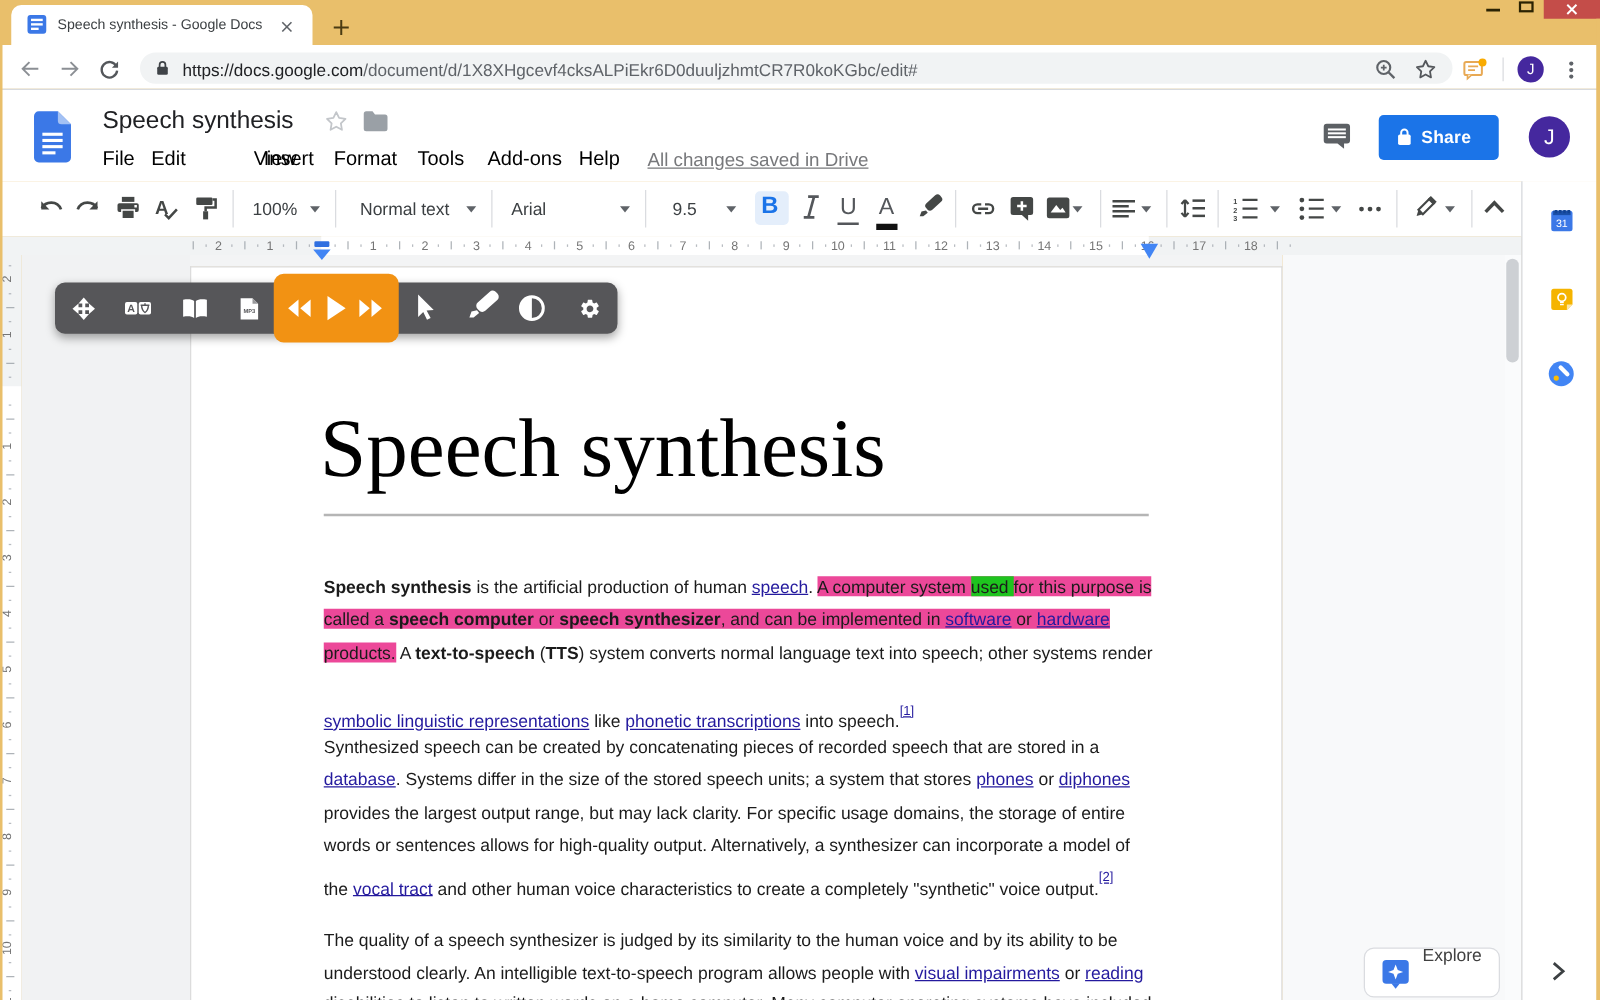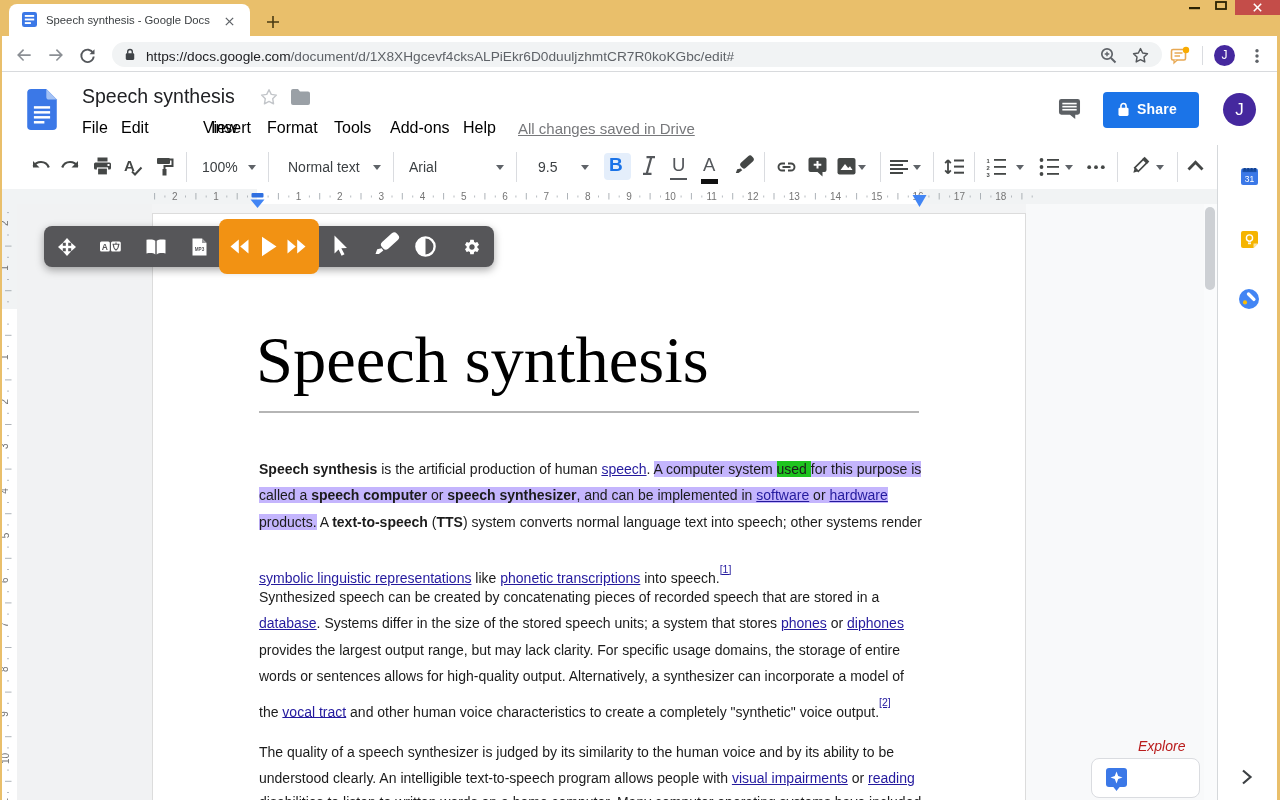--- a/index.html
+++ b/index.html
@@ -44,29 +44,29 @@
   #page { left:152px; top:213px; width:874px; height:587px; background:#fff; border:1px solid #dcdcdc; border-bottom:none; }
   #sidebar { left:1217px; top:145px; width:63px; height:655px; background:#fff; border-left:1px solid #d5d8db; }
   #edgeL { left:0; top:36px; width:2px; height:764px; background:#e9bf6b; }
   #edgeR { left:1277px; top:15px; width:3px; height:785px; background:#e9bf6b; }
   #scrollthumb { left:1205px; top:207px; width:10px; height:83px; background:#cdd0d4; border-radius:5px; }
 
   #doctitle { left:256px; top:322px; font-family:"Liberation Serif", serif; font-size:66.5px; color:#000; }
   #dochr { left:259px; top:411px; width:660px; height:2px; background:#b5b5b5; }
   .bline { position:absolute; font-size:14px; color:#1b1b1b; white-space:nowrap; }
   a.lk { color:#241a9e; text-decoration:underline; }
-  .hl { background:#c4b5fd; }
+  .hl { background:#ec4899; }
   .hg { background:#1ec41e; }
   sup.rf { font-size:10.5px; position:relative; top:-4.5px; }
 
   #ftbar { left:44px; top:226px; width:450px; height:41px; background:#565659; border-radius:8px; box-shadow:0 3px 8px rgba(0,0,0,.35); }
   #forange { left:219px; top:219px; width:100px; height:55px; background:#f29213; border-radius:8px; }
 
   #explore { left:1091px; top:758px; width:109px; height:40px; background:#fff; border:1px solid #dadce0; border-radius:8px; }
-  #exploretxt { left:1138px; top:738px; font-size:14px; color:#b91c1c;font-style:italic; }
+  #exploretxt { left:1138px; top:756px; font-size:14px; color:#404040; }
 </style>
 </head>
 <body>
 
 <div class="abs" id="tab"></div>
 <svg style="left:22px; top:12px;" width="15" height="15" viewBox="0 0 16 16">
   <rect x="0" y="0" width="16" height="16" rx="2.5" fill="#3b78e7"></rect>
   <rect x="3" y="3.2" width="10" height="2" fill="#fff"></rect>
   <rect x="3" y="7" width="10" height="2" fill="#fff"></rect>
   <rect x="3" y="10.8" width="6.5" height="2" fill="#fff"></rect>

